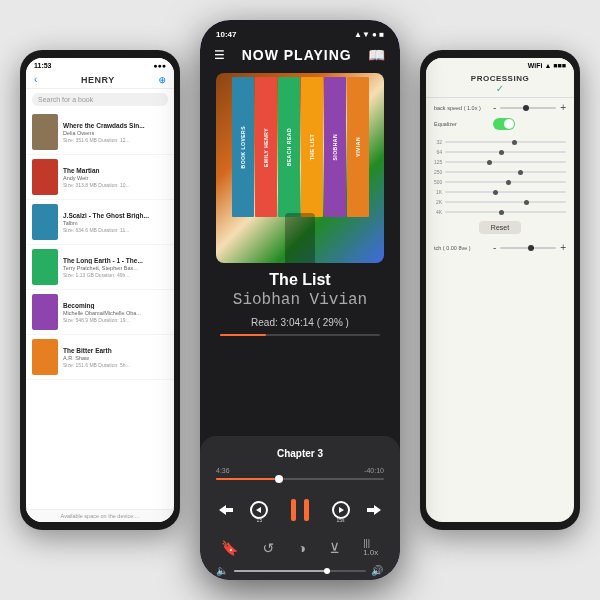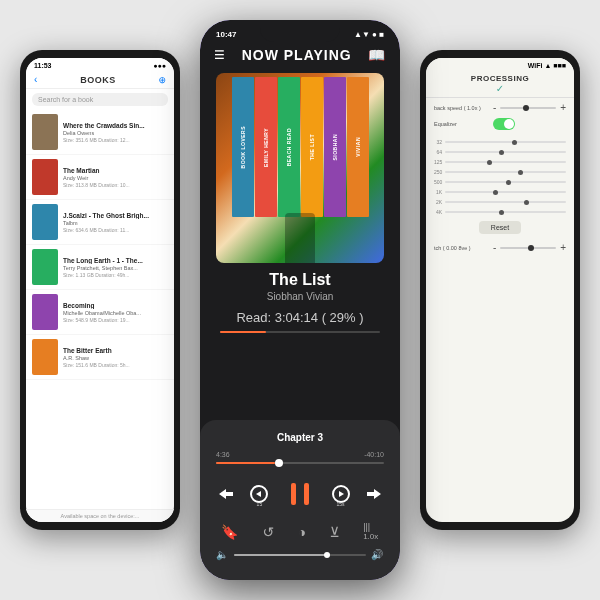--- a/index.html
+++ b/index.html
@@ -375,34 +375,35 @@
     }
     .book-title-main {
       text-align: center;
       font-size: 16px;
       font-weight: 700;
       color: #fff;
       margin-top: 8px;
     }
     .book-author-main {
       text-align: center;
-      font-size: 10px;
+      font-size: 16px;
       color: #aaa;
       margin-top: 2px;
+      font-family: Liberation Mono, monospace;
     }
     .duration-info {
       text-align: center;
       margin-top: 8px;
     }
     .duration-text {
       font-size: 8px;
       color: #ccc;
     }
     .read-text {
-      font-size: 13px;
+      font-size: 10px;
       color: #ccc;
       margin-top: 2px;
     }
     .progress-bar-outer {
       margin: 6px 20px 0;
       height: 2px;
       background: #444;
       border-radius: 1px;
     }
     .progress-bar-inner {
@@ -410,21 +411,21 @@
       height: 100%;
       background: #ff6b35;
       border-radius: 1px;
     }
     .bottom-panel {
       position: absolute;
       bottom: 0;
       left: 0; right: 0;
       background: #2c2c2e;
       border-radius: 16px 16px 0 0;
-      padding: 12px 0 20px;
+      padding: 12px 0 4px;
     }
     .chapter-name {
       text-align: center;
       font-size: 10px;
       font-weight: 600;
       color: #fff;
       margin-bottom: 8px;
     }
     .time-row {
       display: flex;
@@ -533,21 +534,21 @@
 <div class="scene">
 
   <div class="phone-left">
     <div class="screen">
       <div class="left-status-bar">
         <span>11:53</span>
         <span>●●●</span>
       </div>
       <div class="left-header">
         <span style="font-size:10px;color:#007aff;">‹</span>
-        <span class="left-header-title">BOOKS</span>
+        <span class="left-header-title">HENRY</span>
         <span style="font-size:9px;color:#007aff;">⊕</span>
       </div>
       <div class="left-search">
         <span>Search for a book</span>
       </div>
 
       <div class="book-list-item">
         <div class="book-cover-thumb" style="background:#8B7355;"></div>
         <div class="book-info">
           <div class="book-title-sm">Where the Crawdads Sin...</div>

